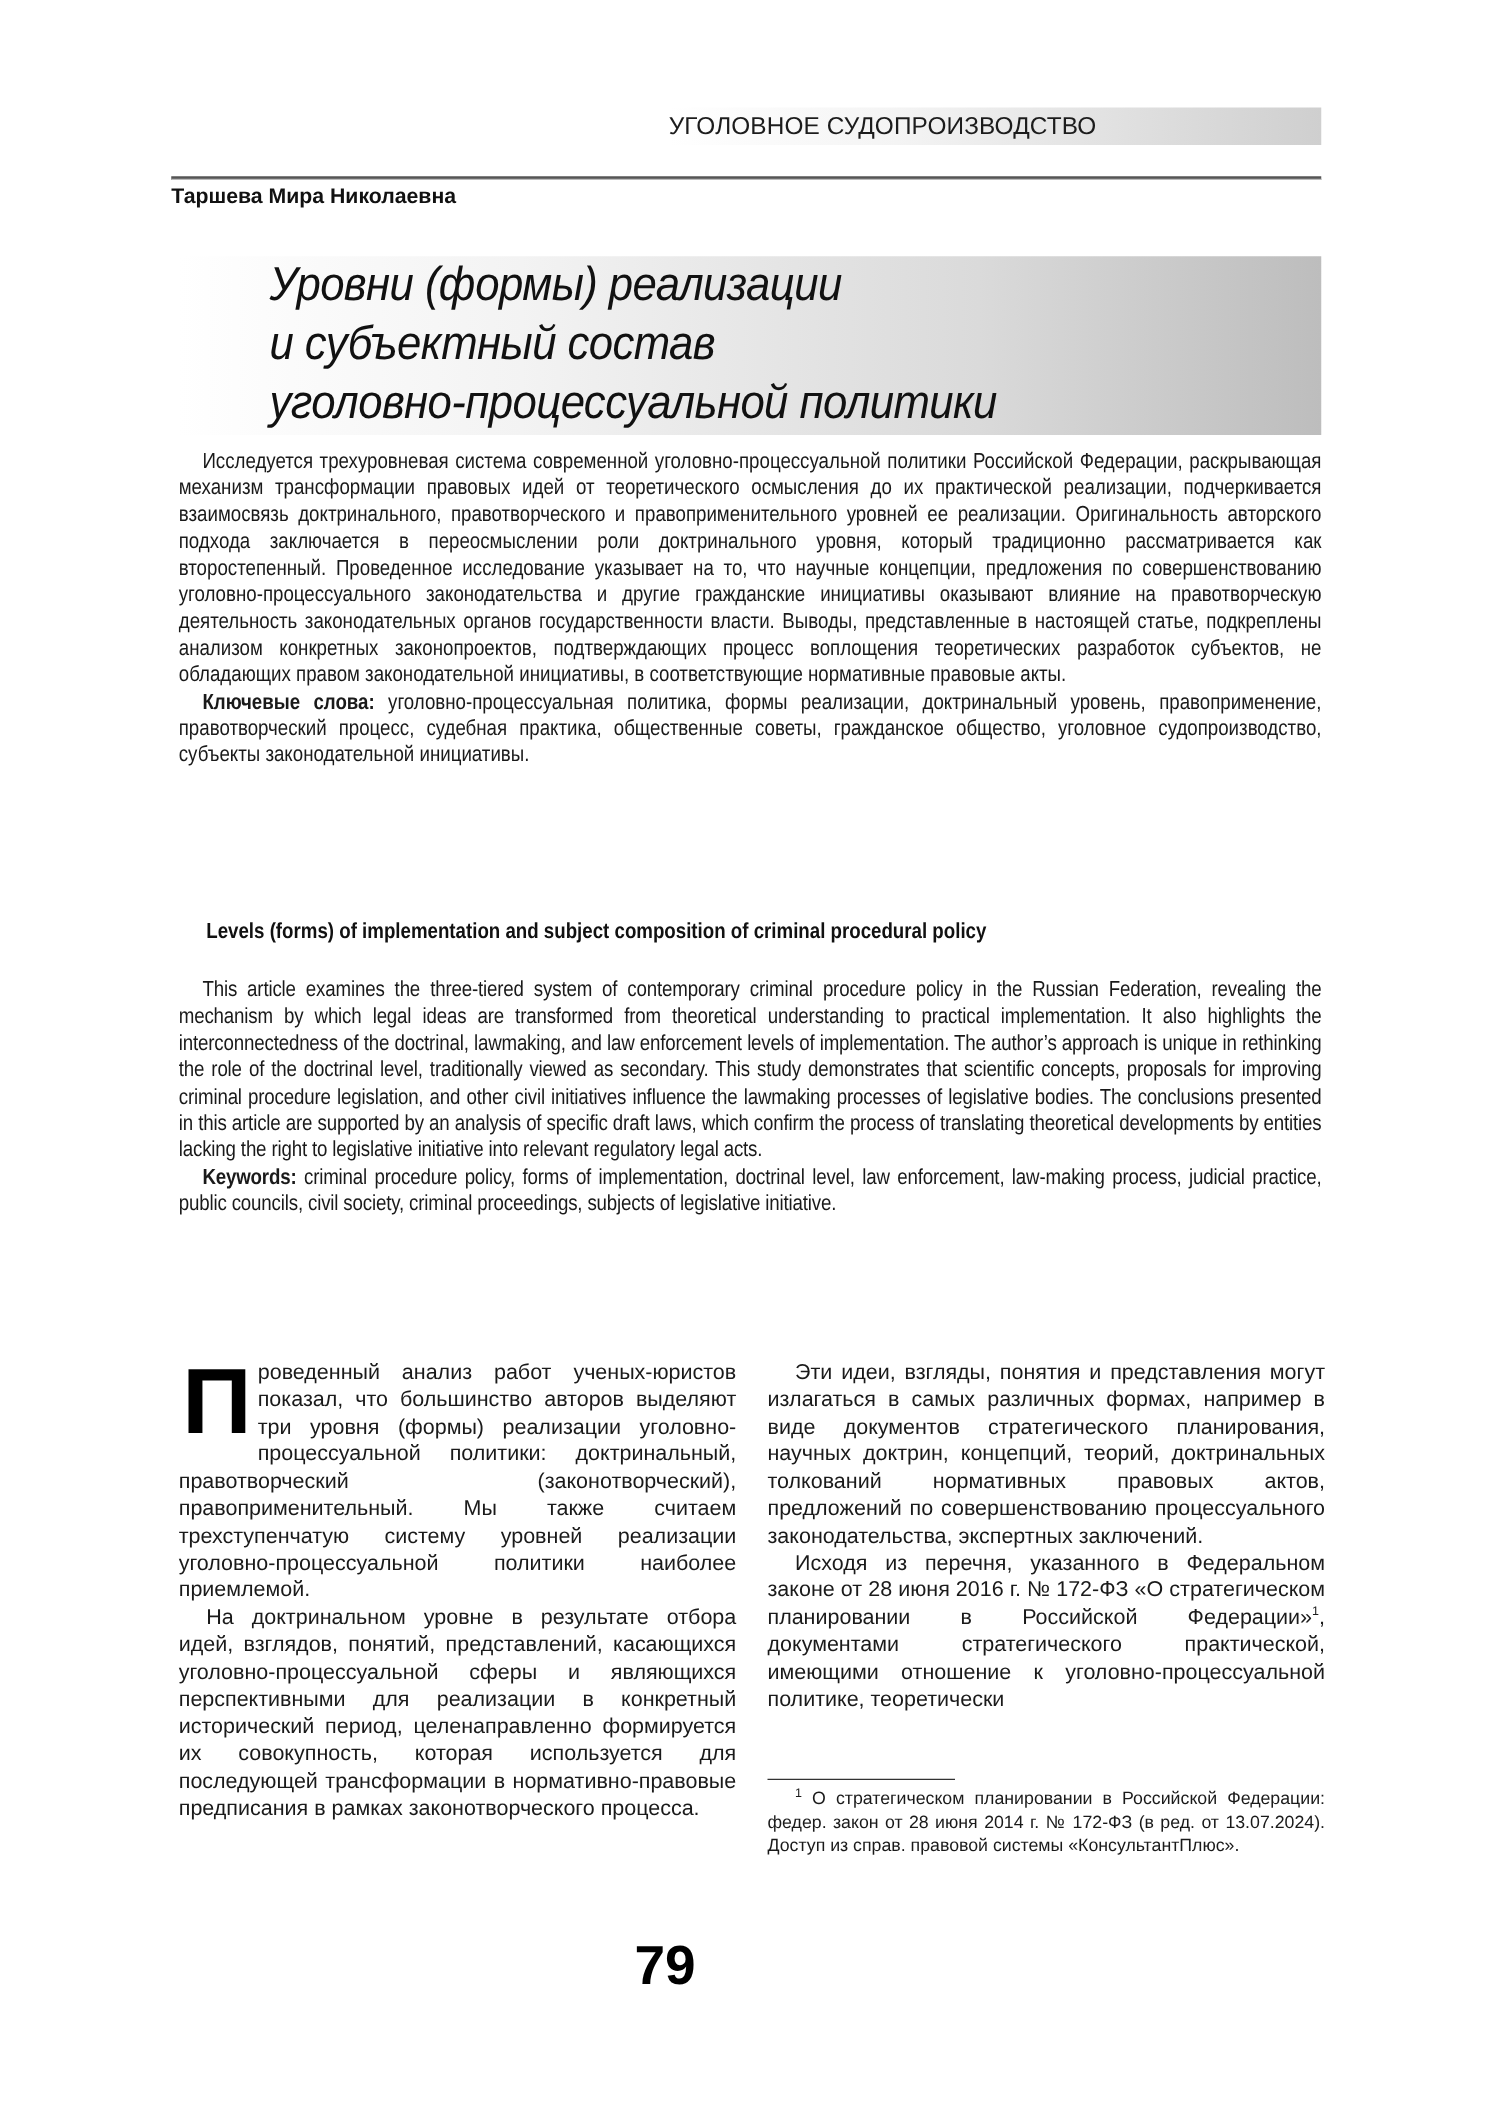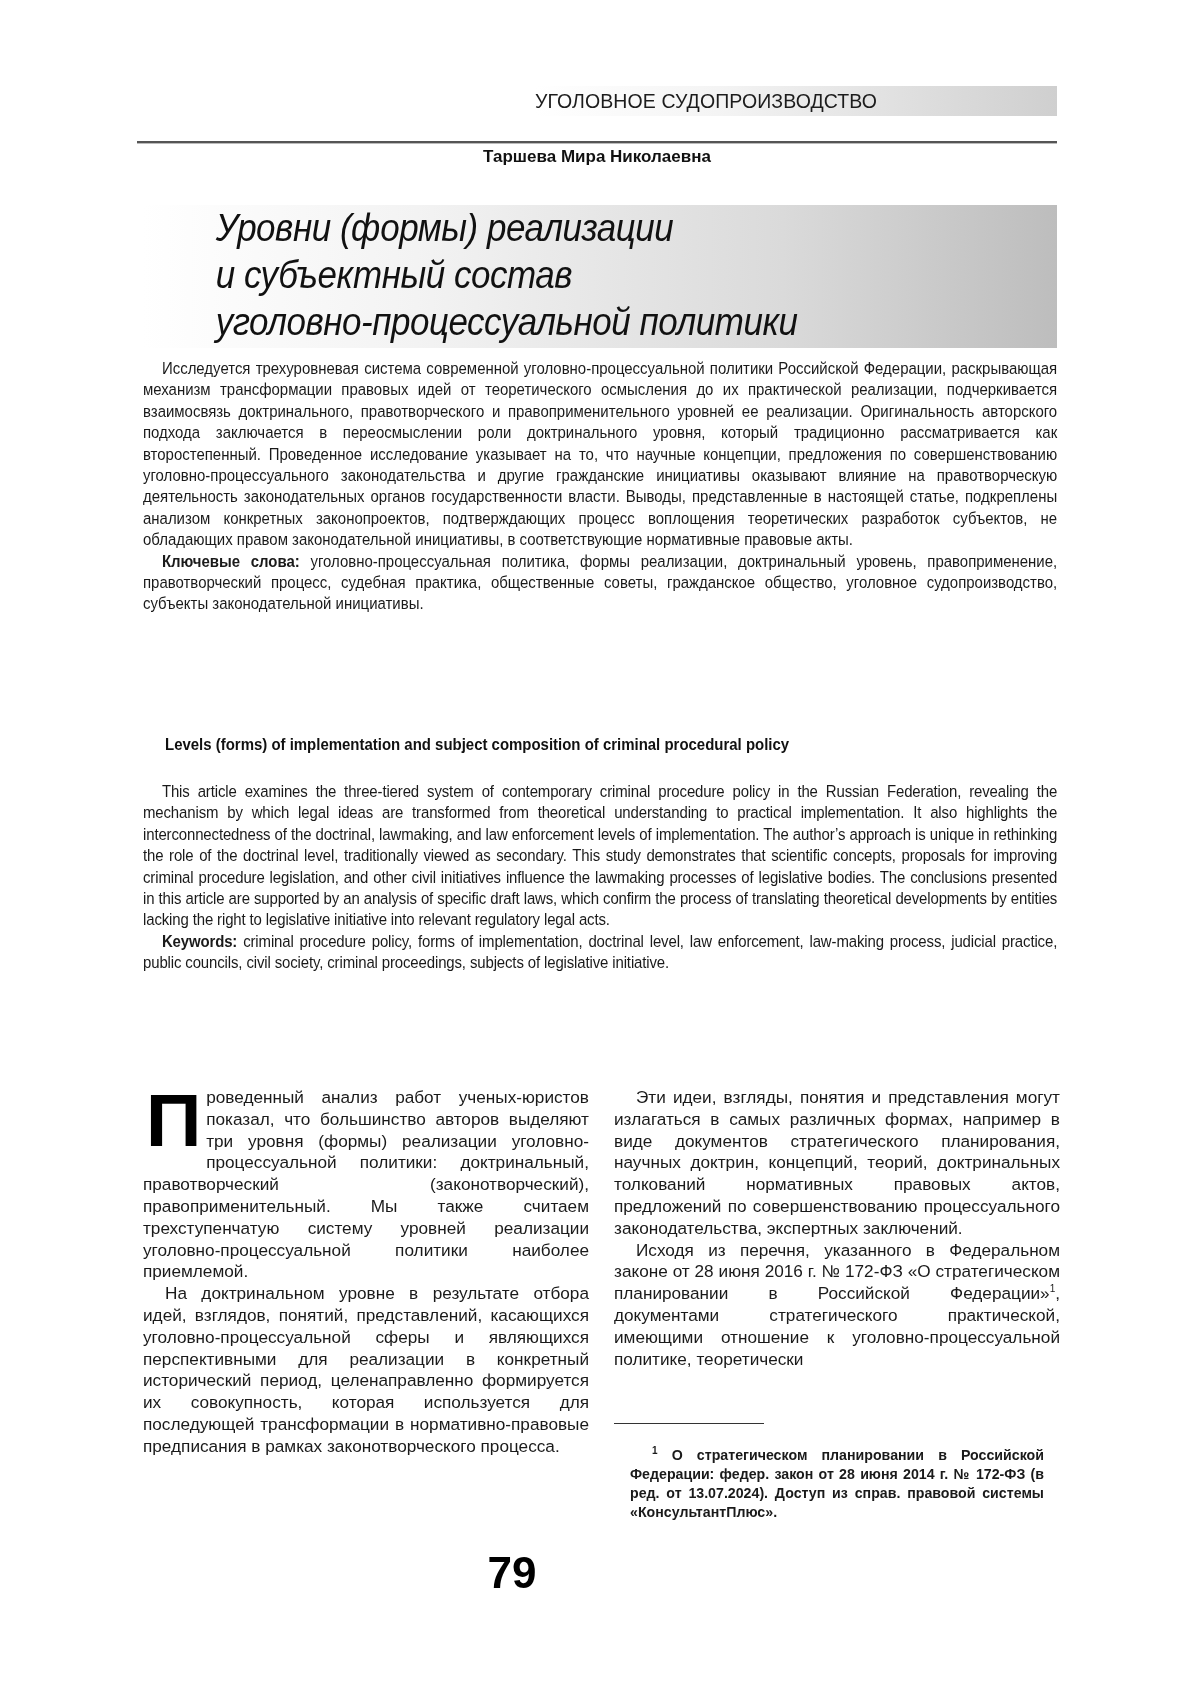--- a/index.html
+++ b/index.html
@@ -11,21 +11,21 @@
     background: linear-gradient(to right, #ffffff 0%, #f4f4f4 35%, #cfcfcf 100%);
     box-sizing: border-box; padding-right: 6px; text-align: left;
     font-family: "Liberation Sans", sans-serif; font-size: 19.5px; line-height: 30px;
     color: #1c1c1c; letter-spacing: 0.1px;
   }
   .top-rule {
     position: absolute; left: 137px; top: 141px; width: 920px; height: 2px;
     background: #555; border-bottom: 1px solid #bbb;
   }
   .author {
-    position: absolute; left: 137px; top: 146px; width: 920px; text-align: center;
+    position: absolute; left: 137px; top: 146px; width: 920px; text-align: left;
     font-family: "Liberation Sans", sans-serif; font-weight: bold; font-size: 17px; line-height: 22px; color: #111;
   }
   .title-box {
     position: absolute; left: 143px; top: 205px; width: 914px; height: 143px;
     background: linear-gradient(to right, #ffffff 0%, #f3f3f3 30%, #dadada 70%, #bdbdbd 100%);
     box-sizing: border-box; padding-right: 6px; padding-top: 0px; text-align: left;
   }
   .title-line {
     display: block; font-family: "Liberation Sans", sans-serif; font-style: italic;
     font-size: 38px; line-height: 47px; color: #111; letter-spacing: -0.5px;
@@ -62,25 +62,25 @@
   }
   .col-left p.first { text-indent: 0; }
   sup { font-size: 10px; line-height: 0; }
 
   .footnote-rule { position: absolute; left: 614px; top: 1423px; width: 150px; height: 1px; background: #333; }
   .footnote {
     position: absolute; left: 614px; top: 1430px; width: 446px;
     font-family: "Liberation Sans", sans-serif; font-size: 14.2px; line-height: 19px;
     text-align: justify; color: #1a1a1a;
   }
-  .footnote p { margin: 16px; text-indent: 22px; font-weight: bold; }
+  .footnote p { margin: 0; text-indent: 22px; }
 
   .page-number {
     position: absolute; left: 0; top: 1548px; width: 1024px; text-align: center;
-    font-family: "Liberation Sans", sans-serif; font-weight: bold; font-size: 44px; line-height: 50px; color: #000;
+    font-family: "Liberation Sans", sans-serif; font-weight: bold; font-size: 44px; line-height: 50px; color: #000; padding-left: 20px;
   }
 </style>
 </head>
 <body>
 
 <div class="page">
 
   <div class="section-header">УГОЛОВНОЕ СУДОПРОИЗВОДСТВО</div>
   <div class="top-rule"></div>
   <div class="author">Таршева Мира Николаевна</div>

